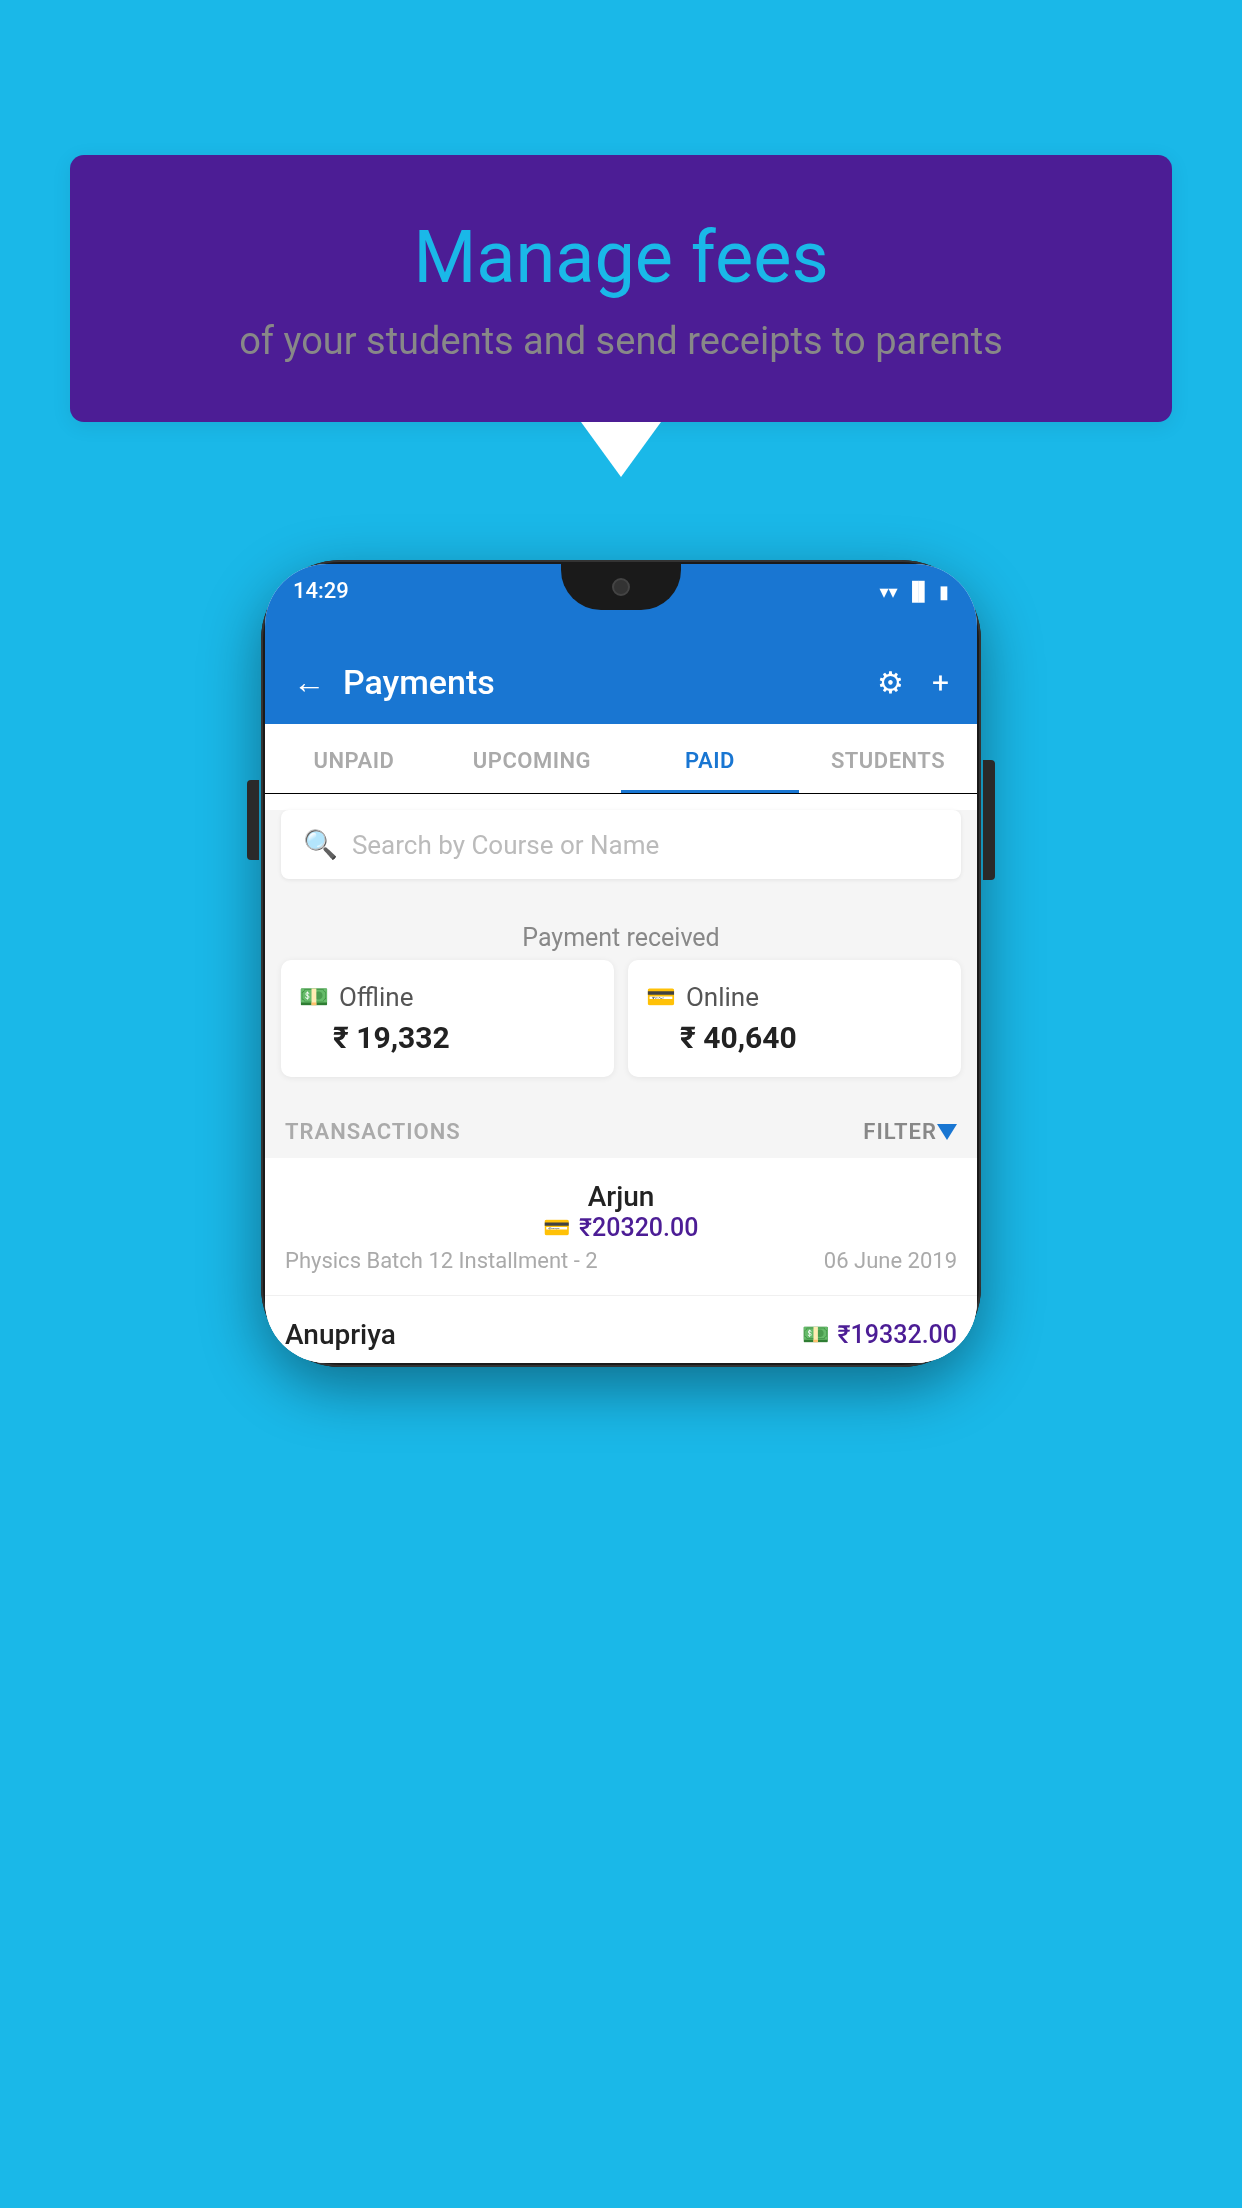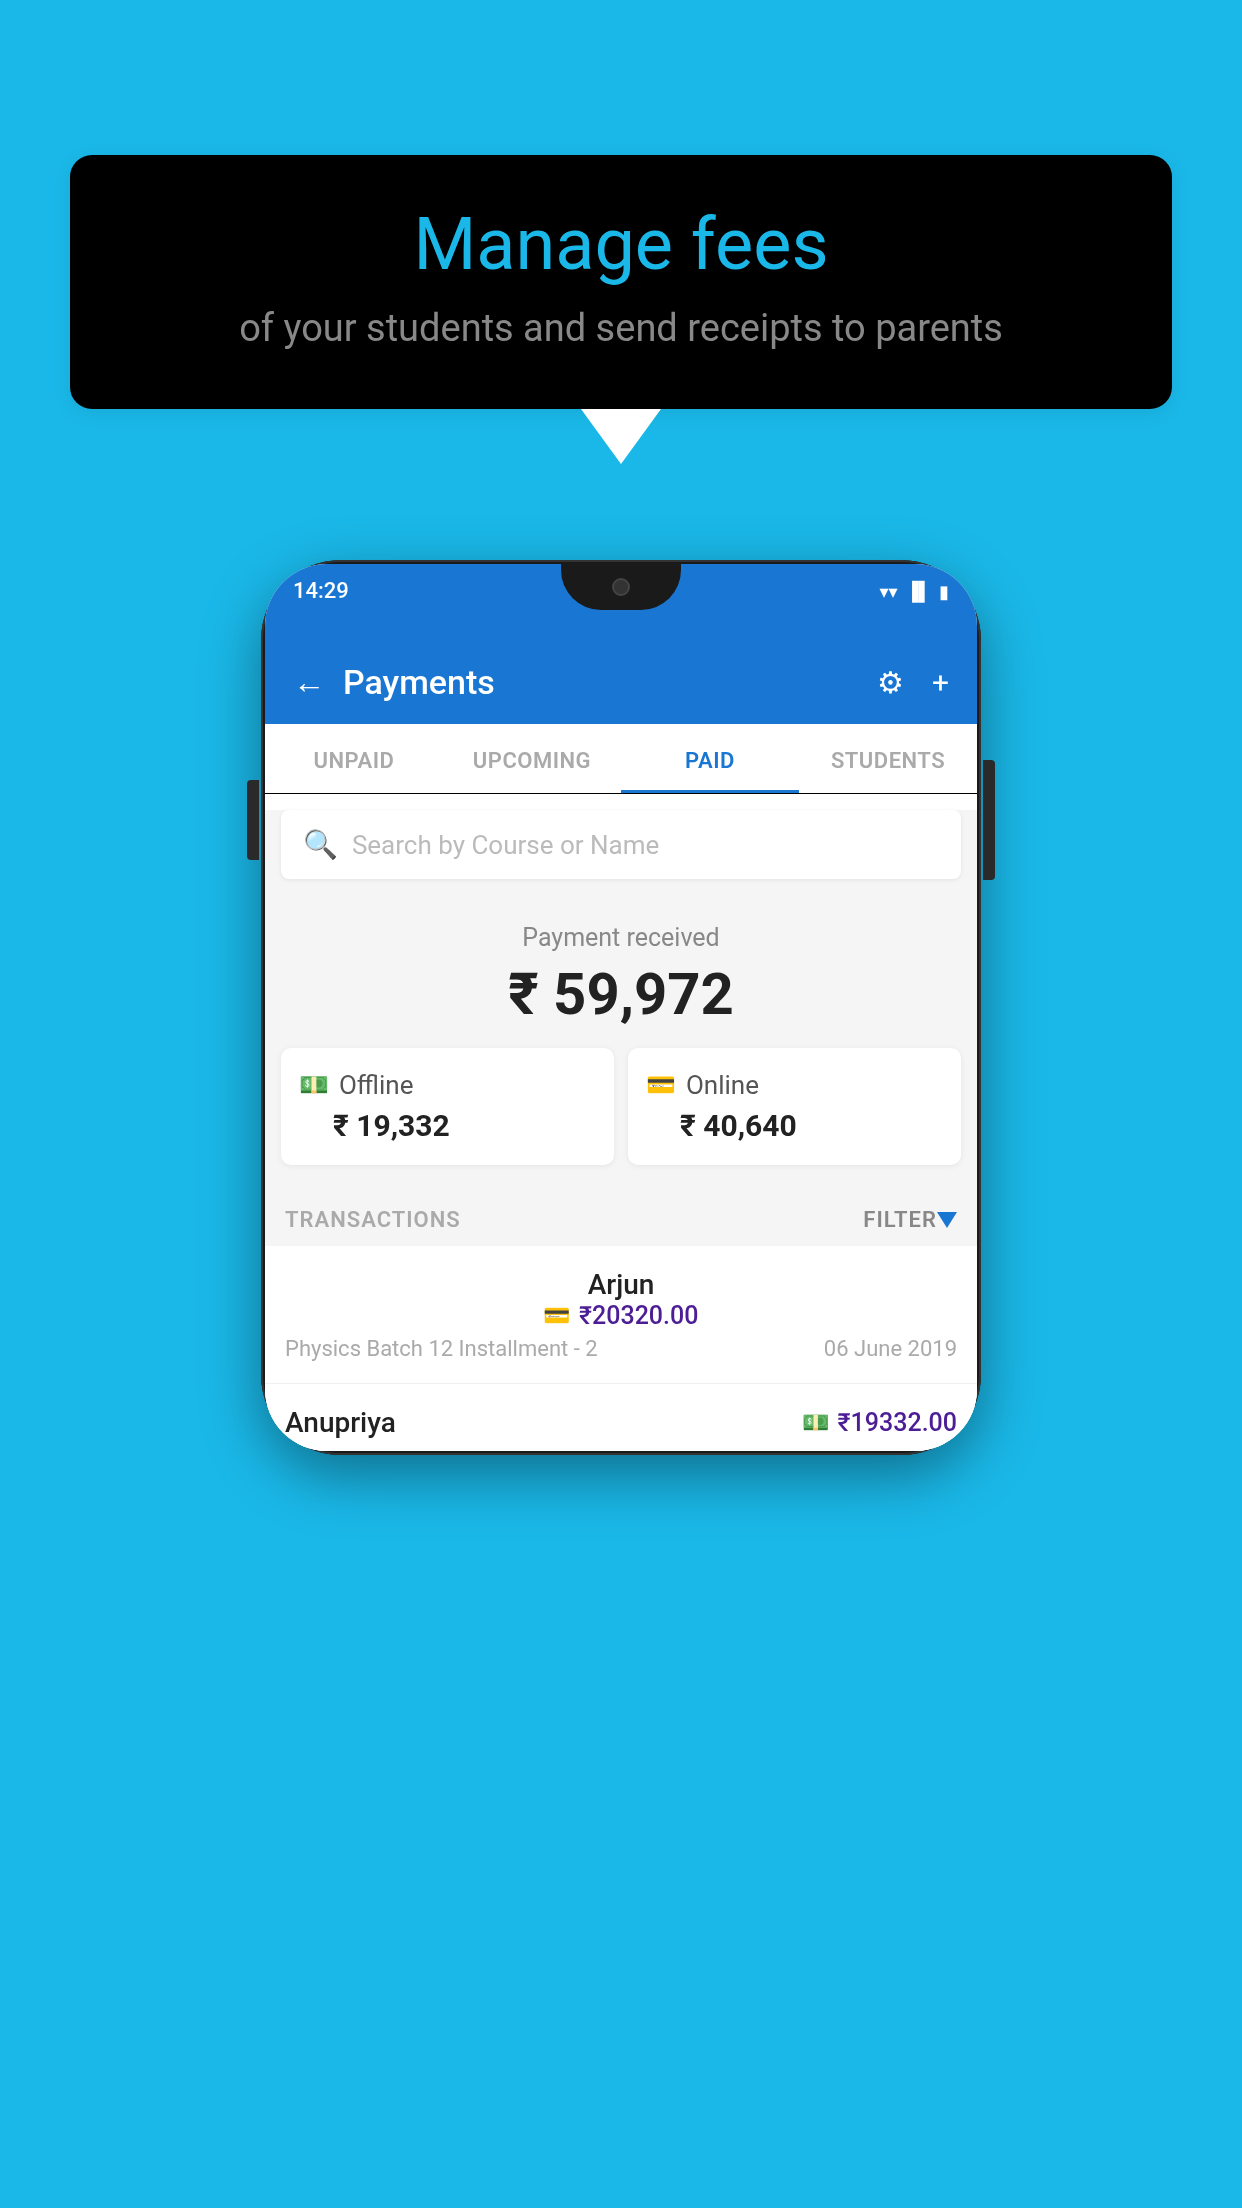--- a/index.html
+++ b/index.html
@@ -16,23 +16,23 @@
     .speech-bubble-wrapper {
       position: absolute;
       top: 155px;
       left: 70px;
       right: 70px;
       display: flex;
       flex-direction: column;
       align-items: center;
     }
     .speech-bubble {
-      background: #000000;
-      border-radius: 22px;
-      padding: 50px 60px 55px 60px;
+      background: #4c1d95;
+      border-radius: 14px;
+      padding: 63px 60px 55px 60px;
       text-align: center;
       width: 100%;
       box-shadow: 0 4px 20px rgba(0,0,0,0.08);
     }
     .speech-bubble-title {
       font-size: 72px;
       color: #1ab8e8;
       font-weight: 400;
       line-height: 1.1;
       margin-bottom: 20px;
@@ -419,21 +419,20 @@
 
       <div class="content-area">
 
         <div class="search-bar">
           <span class="search-magnifier">🔍</span>
           <span class="search-placeholder">Search by Course or Name</span>
         </div>
 
         <div class="payment-summary">
           <div class="payment-received-label">Payment received</div>
-          <div class="payment-amount">₹ 59,972</div>
           <div class="payment-cards">
             <div class="payment-card">
               <div class="card-header">
                 <span class="card-icon">💵</span>
                 <span class="card-label">Offline</span>
               </div>
               <div class="card-amount">₹ 19,332</div>
             </div>
             <div class="payment-card">
               <div class="card-header">

